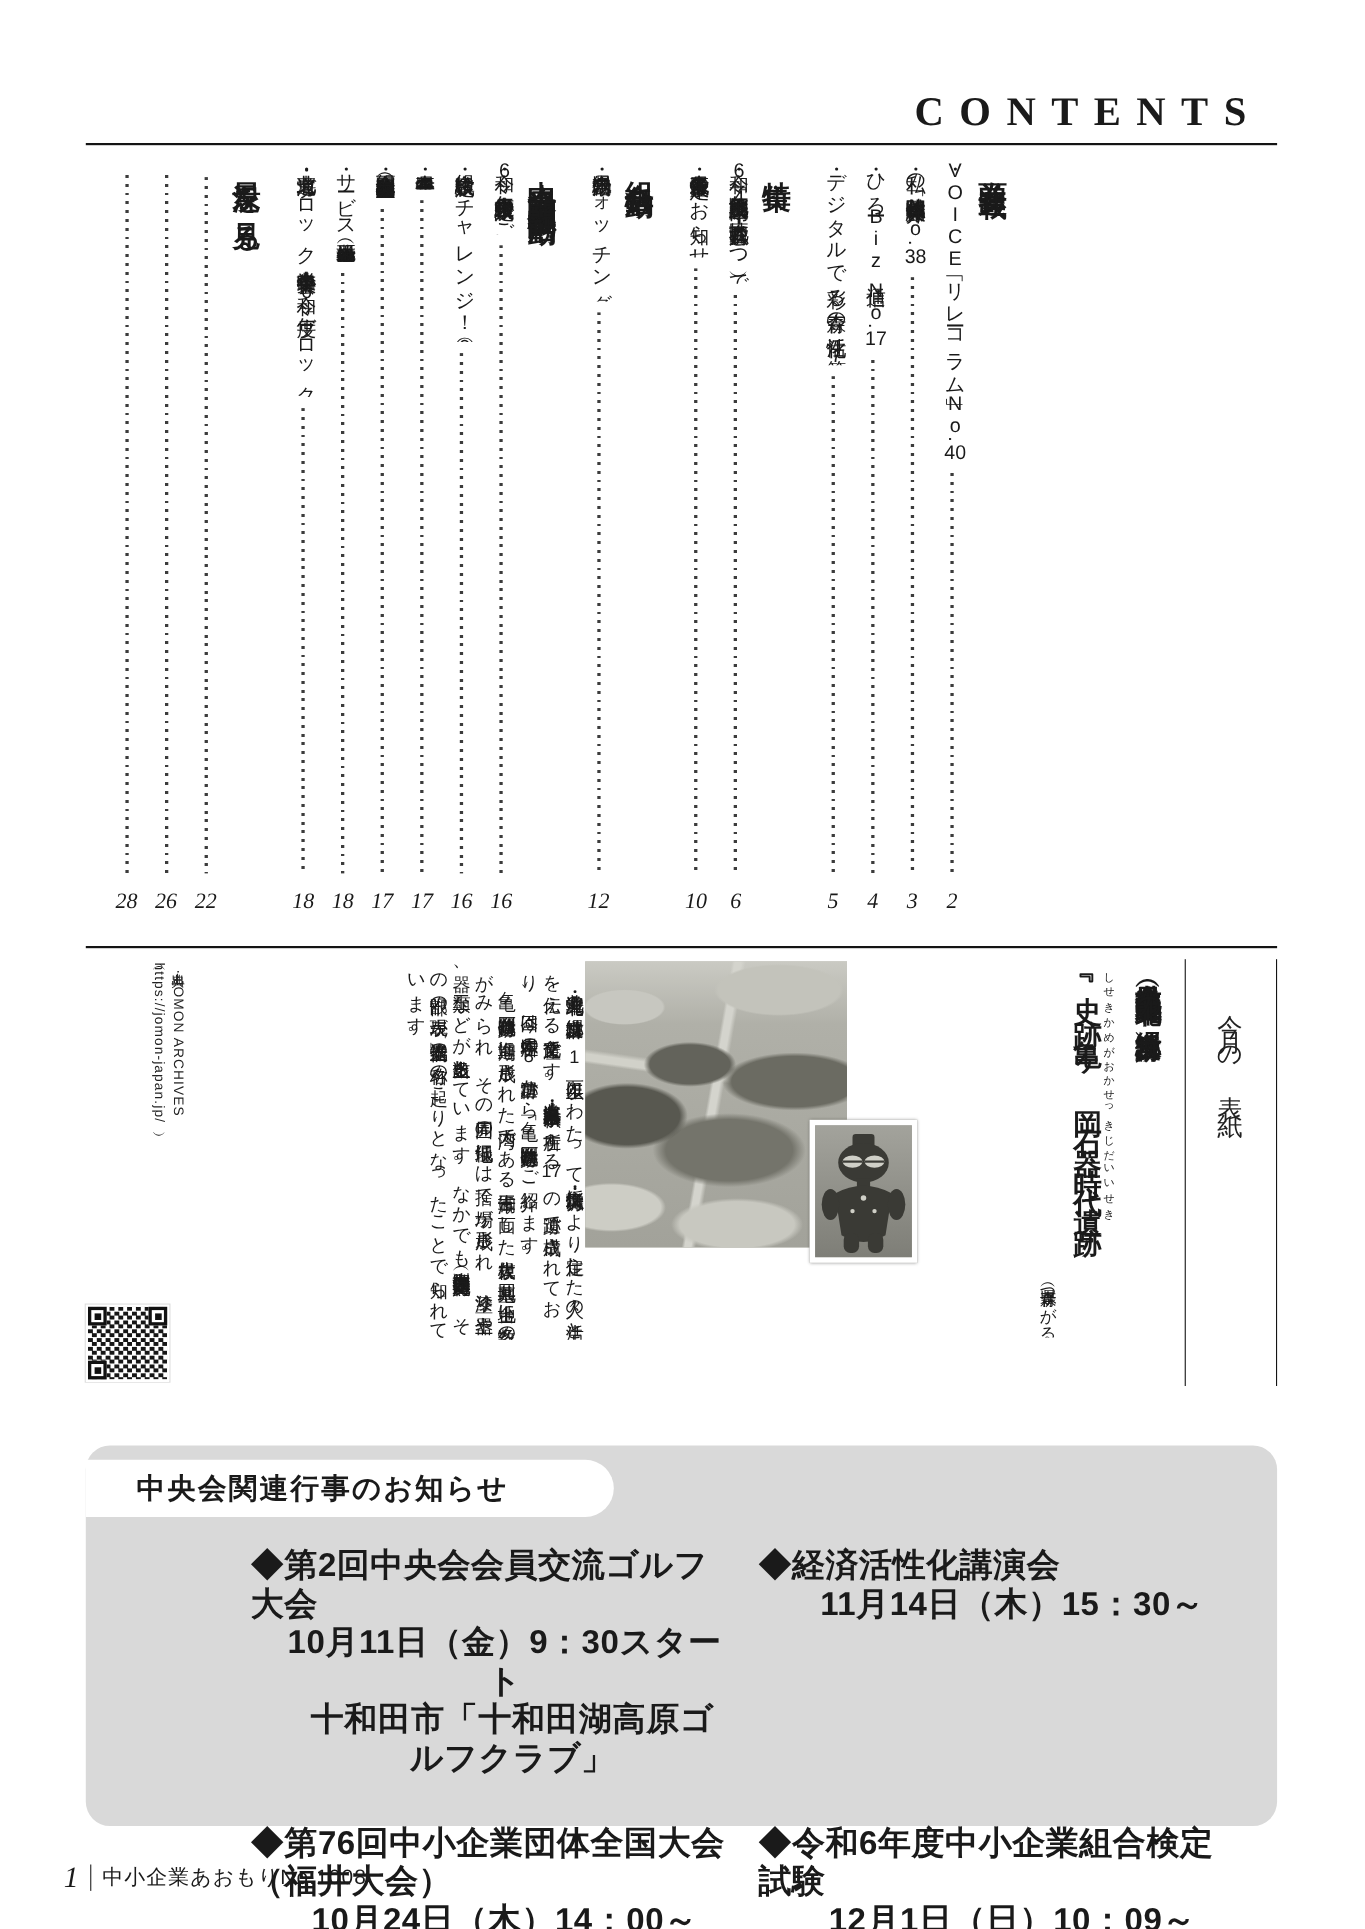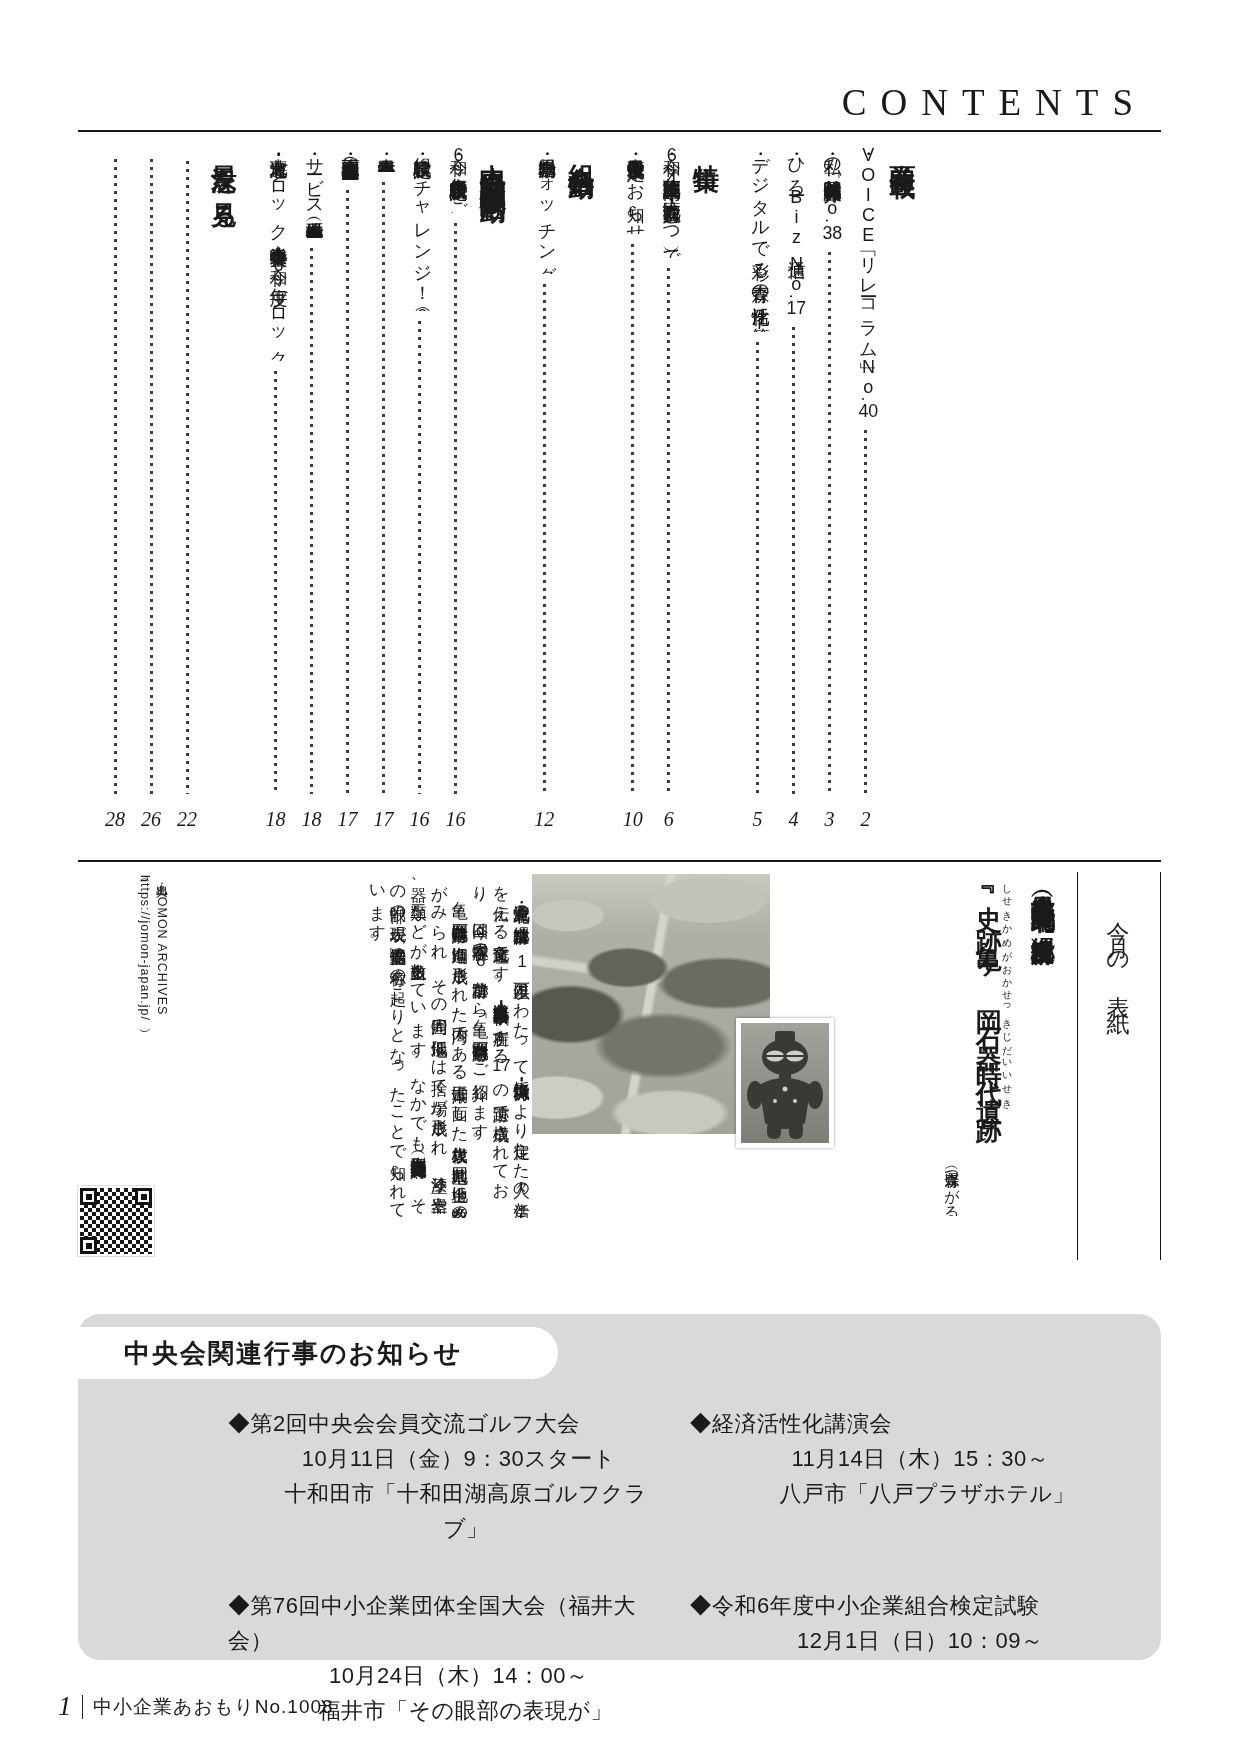--- a/index.html
+++ b/index.html
@@ -4,21 +4,21 @@
 <style>
   html,body { margin:0; padding:0; }
   body {
     width:1241px; height:1754px; background:#ffffff; color:#1a1a1a;
     font-family:"Liberation Sans", sans-serif; overflow:hidden;
   }
   .page { box-sizing:border-box; height:100%; padding:84px 80px 0 78px; position:relative; }
 
   
   .contents-title {
-    font-family:"Liberation Serif", serif; font-weight:normal;
+    font-family:"Liberation Serif", serif; font-weight:bold;
     font-size:37px; letter-spacing:14px; text-align:right; padding-right:14px;
     line-height:1;
   }
   .rule { border:0; border-top:2.5px solid #141414; margin:9px 0 0; }
 
   
   .toc {
     writing-mode:vertical-rl; height:692px; margin-top:12px;
     padding-right:14px; overflow:hidden;
   }
@@ -127,21 +127,21 @@
   .events-label {
     position:absolute; top:13px; left:0; width:480px; height:52px;
     background:#ffffff; border-radius:0 26px 26px 0;
     display:flex; align-items:center; padding-left:46px; box-sizing:border-box;
     font-size:26px; font-weight:bold; letter-spacing:2px;
   }
   .events-grid {
     position:absolute; top:92px; left:150px; right:36px;
     display:grid; grid-template-columns:1fr 1fr; column-gap:26px; row-gap:42px;
   }
-  .event { font-size:22px; font-weight:400; line-height:35px; letter-spacing:0.5px; }
+  .event { font-size:30px; font-weight:700; line-height:35px; letter-spacing:0.5px; }
   .ev-date { padding-left:26px;text-align:center; }
   .ev-venue { padding-left:40px;text-align:center; }
 
   
   .page-footer {
     position:absolute; left:58px; bottom:34px; display:flex; align-items:center; gap:10px;
   }
   .pf-num { font-family:"Liberation Serif", serif; font-style:italic; font-size:27px; line-height:1; }
   .pf-bar { width:1.5px; height:24px; background:#222; }
   .pf-mag { font-size:19px; letter-spacing:1px; }
@@ -339,21 +339,20 @@
     </div>
     <div class="events-grid">
       <div class="event">
         <div class="ev-title">◆第2回中央会会員交流ゴルフ大会</div>
         <div class="ev-date">10月11日（金）9：30スタート</div>
         <div class="ev-venue">十和田市「十和田湖高原ゴルフクラブ」</div>
       </div>
       <div class="event">
         <div class="ev-title">◆経済活性化講演会</div>
         <div class="ev-date">11月14日（木）15：30～</div>
-        <div class="ev-venue">八戸市「八戸プラザホテル」</div>
       </div>
       <div class="event">
         <div class="ev-title">◆第76回中小企業団体全国大会（福井大会）</div>
         <div class="ev-date">10月24日（木）14：00～</div>
         <div class="ev-venue">福井市「その眼部の表現が」</div>
       </div>
       <div class="event">
         <div class="ev-title">◆令和6年度中小企業組合検定試験</div>
         <div class="ev-date">12月1日（日）10：09～</div>
       </div>

